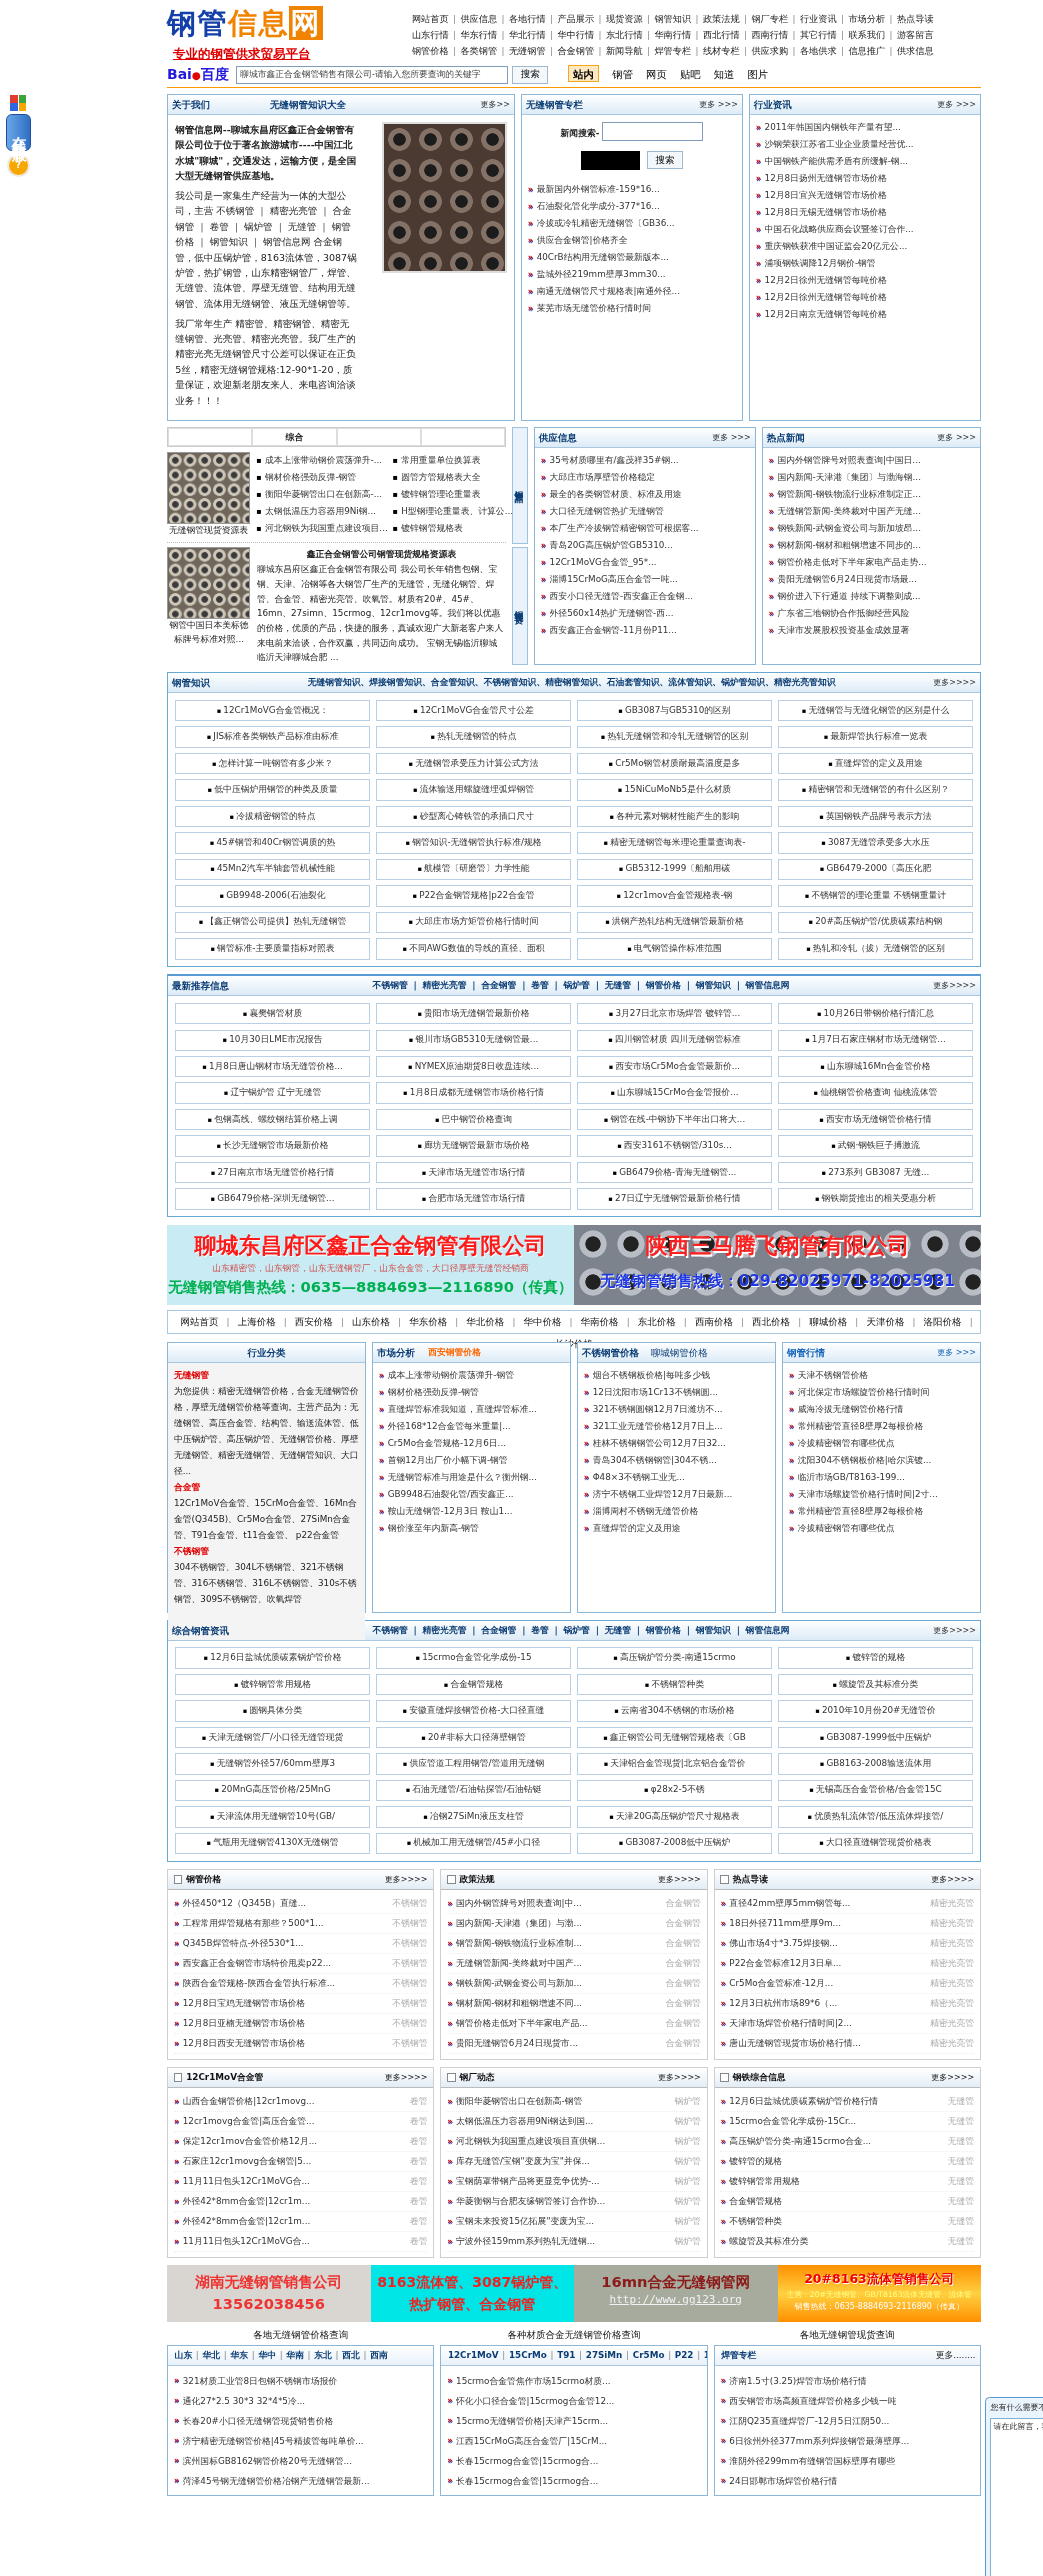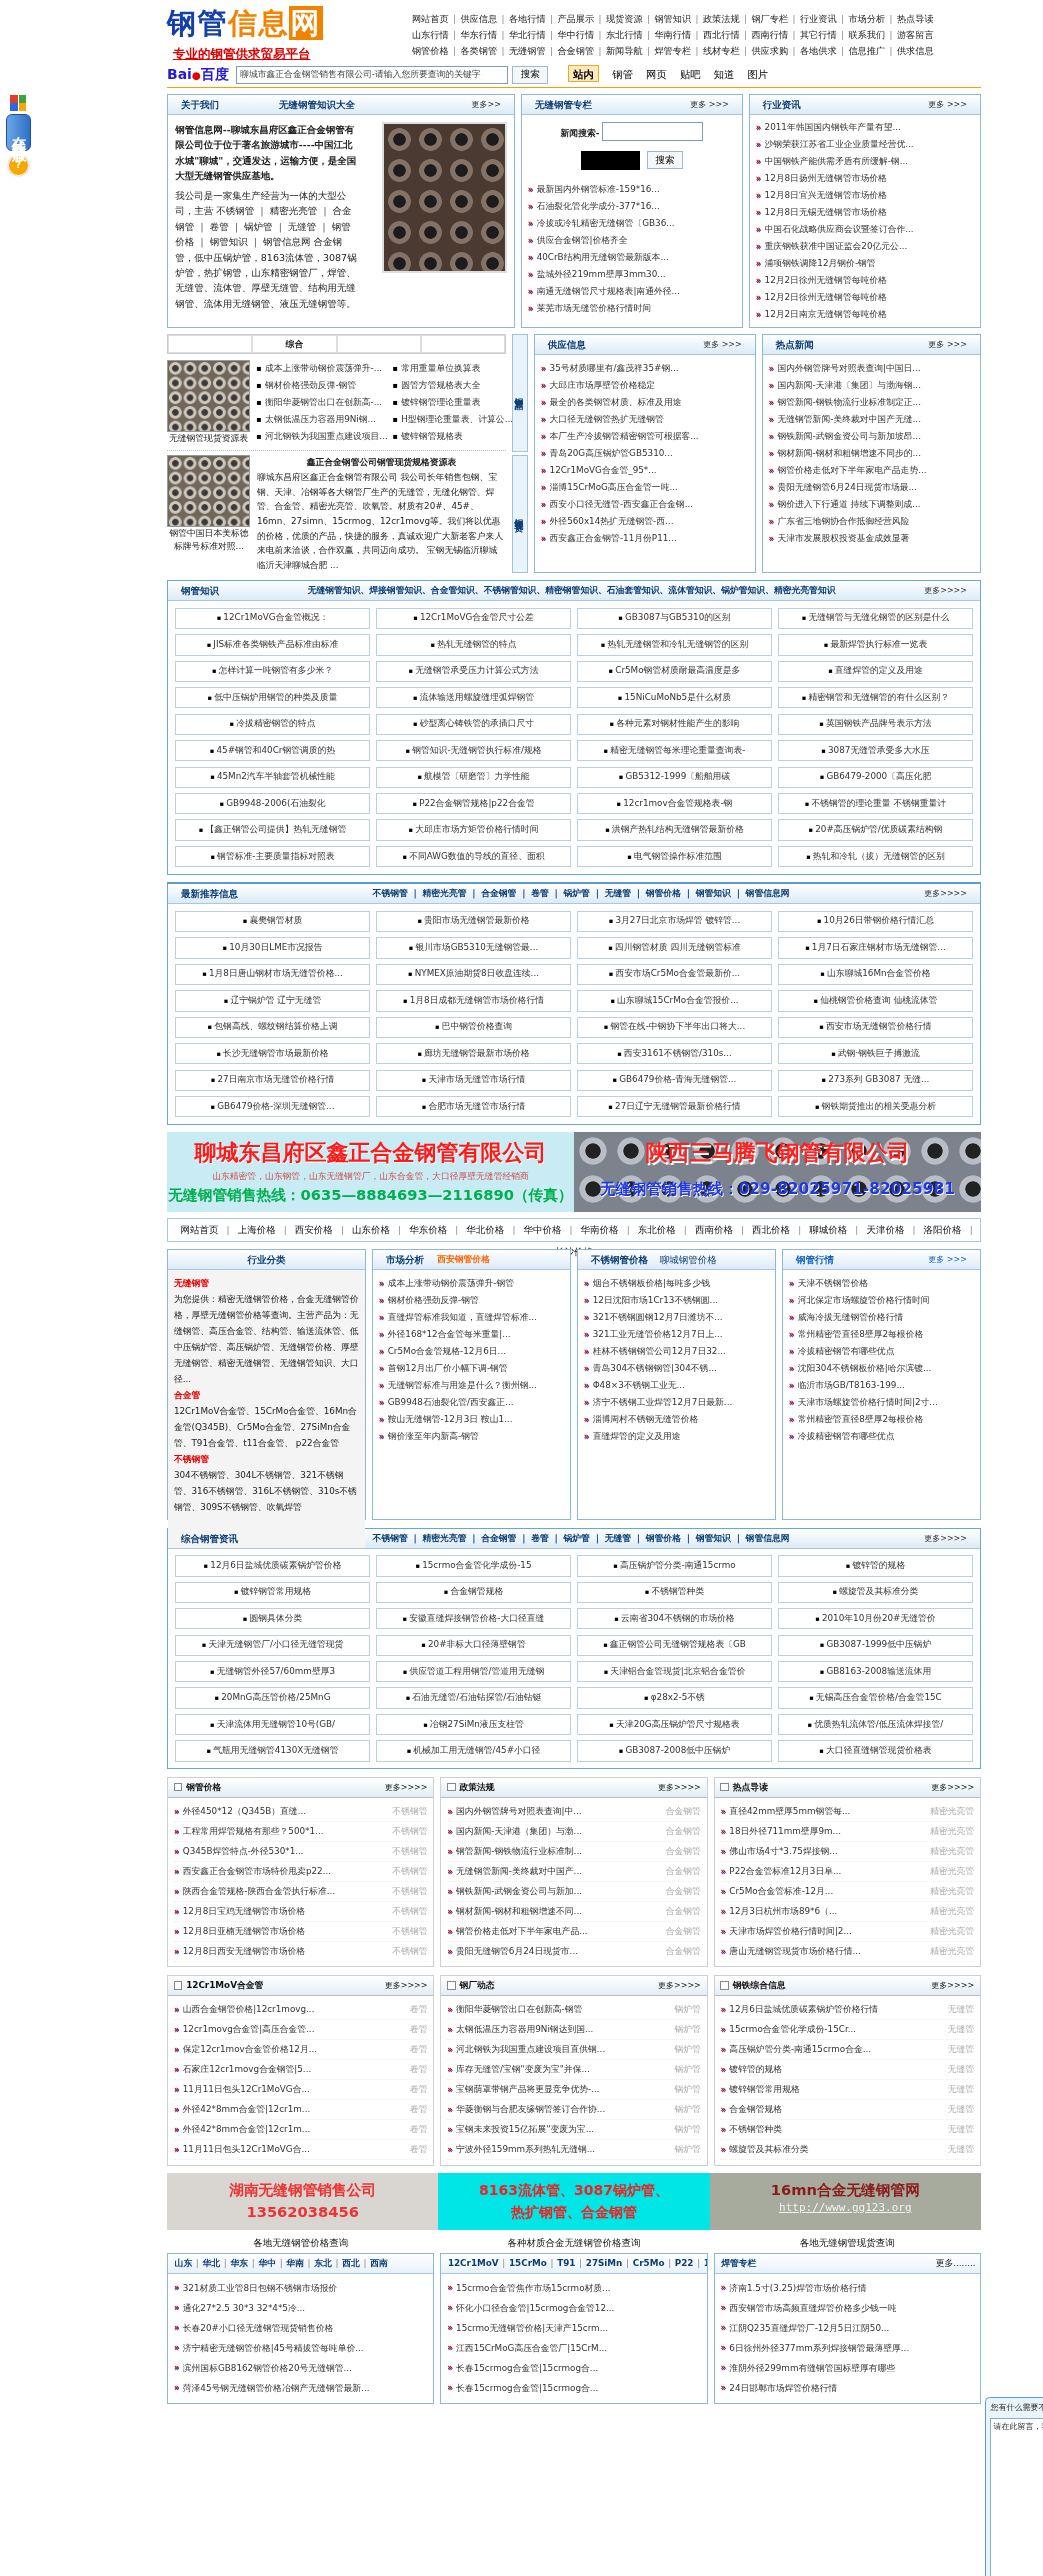--- a/index.html
+++ b/index.html
@@ -24,21 +24,21 @@
   .bd-logo{font-size:14px;font-weight:bold;color:#2319dc;margin-right:7.3px;white-space:nowrap;}
   .bd-logo .paw{color:#e10600;font-size:10.3px;}
   .s-input{width:264px;height:14.7px;border:0.7px solid #7f9db9;font-size:8.8px;color:#444;padding:0.7px 2.9px;}
   .s-btn{height:17.6px;border:0.7px solid #9db8cf;background:#f4f8fb;font-size:9.5px;padding:0 7.3px;margin-left:4.4px;}
   .s-tabs{margin-left:13.2px;font-size:10.3px;}
   .s-tabs a{margin:0 6.6px;color:#000;}
   .s-tabs a.on{background:#ffe9c1;border:0.7px solid #f5a623;padding:1.5px 4.4px;font-weight:bold;}
   
   .box{border:0.7px solid #8db7d6;background:#fff;}
   .bhead{height:19px;line-height:19px;background:linear-gradient(#ffffff,#dcebf7);
-         border-bottom:0.7px solid #a9c8e0;display:flex;padding:0 13px;align-items:center;}
+         border-bottom:0.7px solid #a9c8e0;display:flex;padding:0 4px;align-items:center;}
   .bhead .t{color:#0b3d74;font-weight:bold;font-size:9.5px;}
   .bhead .cats{flex:1;text-align:center;color:#0b3d74;font-weight:bold;}
   .bhead .more{margin-left:auto;color:#333;font-size:8px;white-space:nowrap;}
   .row{display:flex;gap:5.9px;margin-top:5.9px;align-items:stretch;}
   
   .lst{padding:4.4px 5.9px;}
   .lst .li{display:flex;align-items:center;line-height:17px;white-space:nowrap;overflow:hidden;}
   .blt{color:#cc0000;text-shadow:0.7px 0.7px 0 #2244cc;font-weight:bold;margin-right:3.7px;font-size:8px;}
   .lst a{overflow:hidden;text-overflow:ellipsis;}
   .tag{margin-left:auto;color:#aaa;padding-left:5.9px;}
@@ -165,20 +165,21 @@
     <div class="box" style="width:346px;">
       <div class="bhead">
         <span class="t">关于我们</span>
         <span class="t" style="margin-left:60px;">无缝钢管知识大全</span>
         <span class="more">更多&gt;&gt;</span>
       </div>
       <div class="about-body">
         <div class="about-text">
           <p><b>钢管信息网--聊城东昌府区鑫正合金钢管有限公司位于位于著名旅游城市----中国江北水城"聊城"，交通发达，运输方便，是全国大型无缝钢管供应基地。</b></p>
           <p>我公司是一家集生产经营为一体的大型公司，主营 不锈钢管 ｜ 精密光亮管 ｜ 合金钢管 ｜ 卷管 ｜ 锅炉管 ｜ 无缝管 ｜ 钢管价格 ｜ 钢管知识 ｜ 钢管信息网 合金钢管，低中压锅炉管，8163流体管，3087锅炉管，热扩钢管，山东精密钢管厂，焊管、无缝管、流体管、厚壁无缝管、结构用无缝钢管、流体用无缝钢管、液压无缝钢管等。</p>
+          <p>我厂常年生产 精密管、精密钢管、精密无缝钢管、光亮管、精密光亮管。我厂生产的精密光亮无缝钢管尺寸公差可以保证在正负5丝，精密无缝钢管规格:12-90*1-20，质量保证，欢迎新老朋友来人、来电咨询洽谈业务！！！</p>
         </div>
         <div class="pipes"></div>
       </div>
     </div>
 
     <div class="box" style="width:220px;">
       <div class="bhead">
         <span class="t">无缝钢管专栏</span>
         <span class="more">更多 &gt;&gt;&gt;</span>
       </div>
@@ -1080,20 +1081,25 @@
         <div class="a">13562038456</div>
     </div>
     <div class="ad ad2">
       <div class="a">8163流体管、3087锅炉管、</div>
         <div class="a">热扩钢管、合金钢管</div>
     </div>
     <div class="ad ad3">
       <div class="a">16mn合金无缝钢管网</div>
         <div class="u">http://www.gg123.org</div>
     </div>
+    <div class="ad ad4">
+      <div class="a">20#8163流体管销售公司</div>
+        <div class="b">主营：20#无缝钢管、GB/T8163流体无缝管、流体管</div>
+        <div class="c">销售热线：0635-8884693-2116890（传真）</div>
+    </div>
   </div>
 
   <div class="qtitles">
     <div>各地无缝钢管价格查询</div>
     <div>各种材质合金无缝钢管价格查询</div>
     <div>各地无缝钢管现货查询</div>
   </div>
   <div class="qrow">
     <div class="qcol">
       <div class="qtabs"><a>山东</a><i class="sep">|</i><a>华北</a><i class="sep">|</i><a>华东</a><i class="sep">|</i><a>华中</a><i class="sep">|</i><a>华南</a><i class="sep">|</i><a>东北</a><i class="sep">|</i><a>西北</a><i class="sep">|</i><a>西南</a></div>

